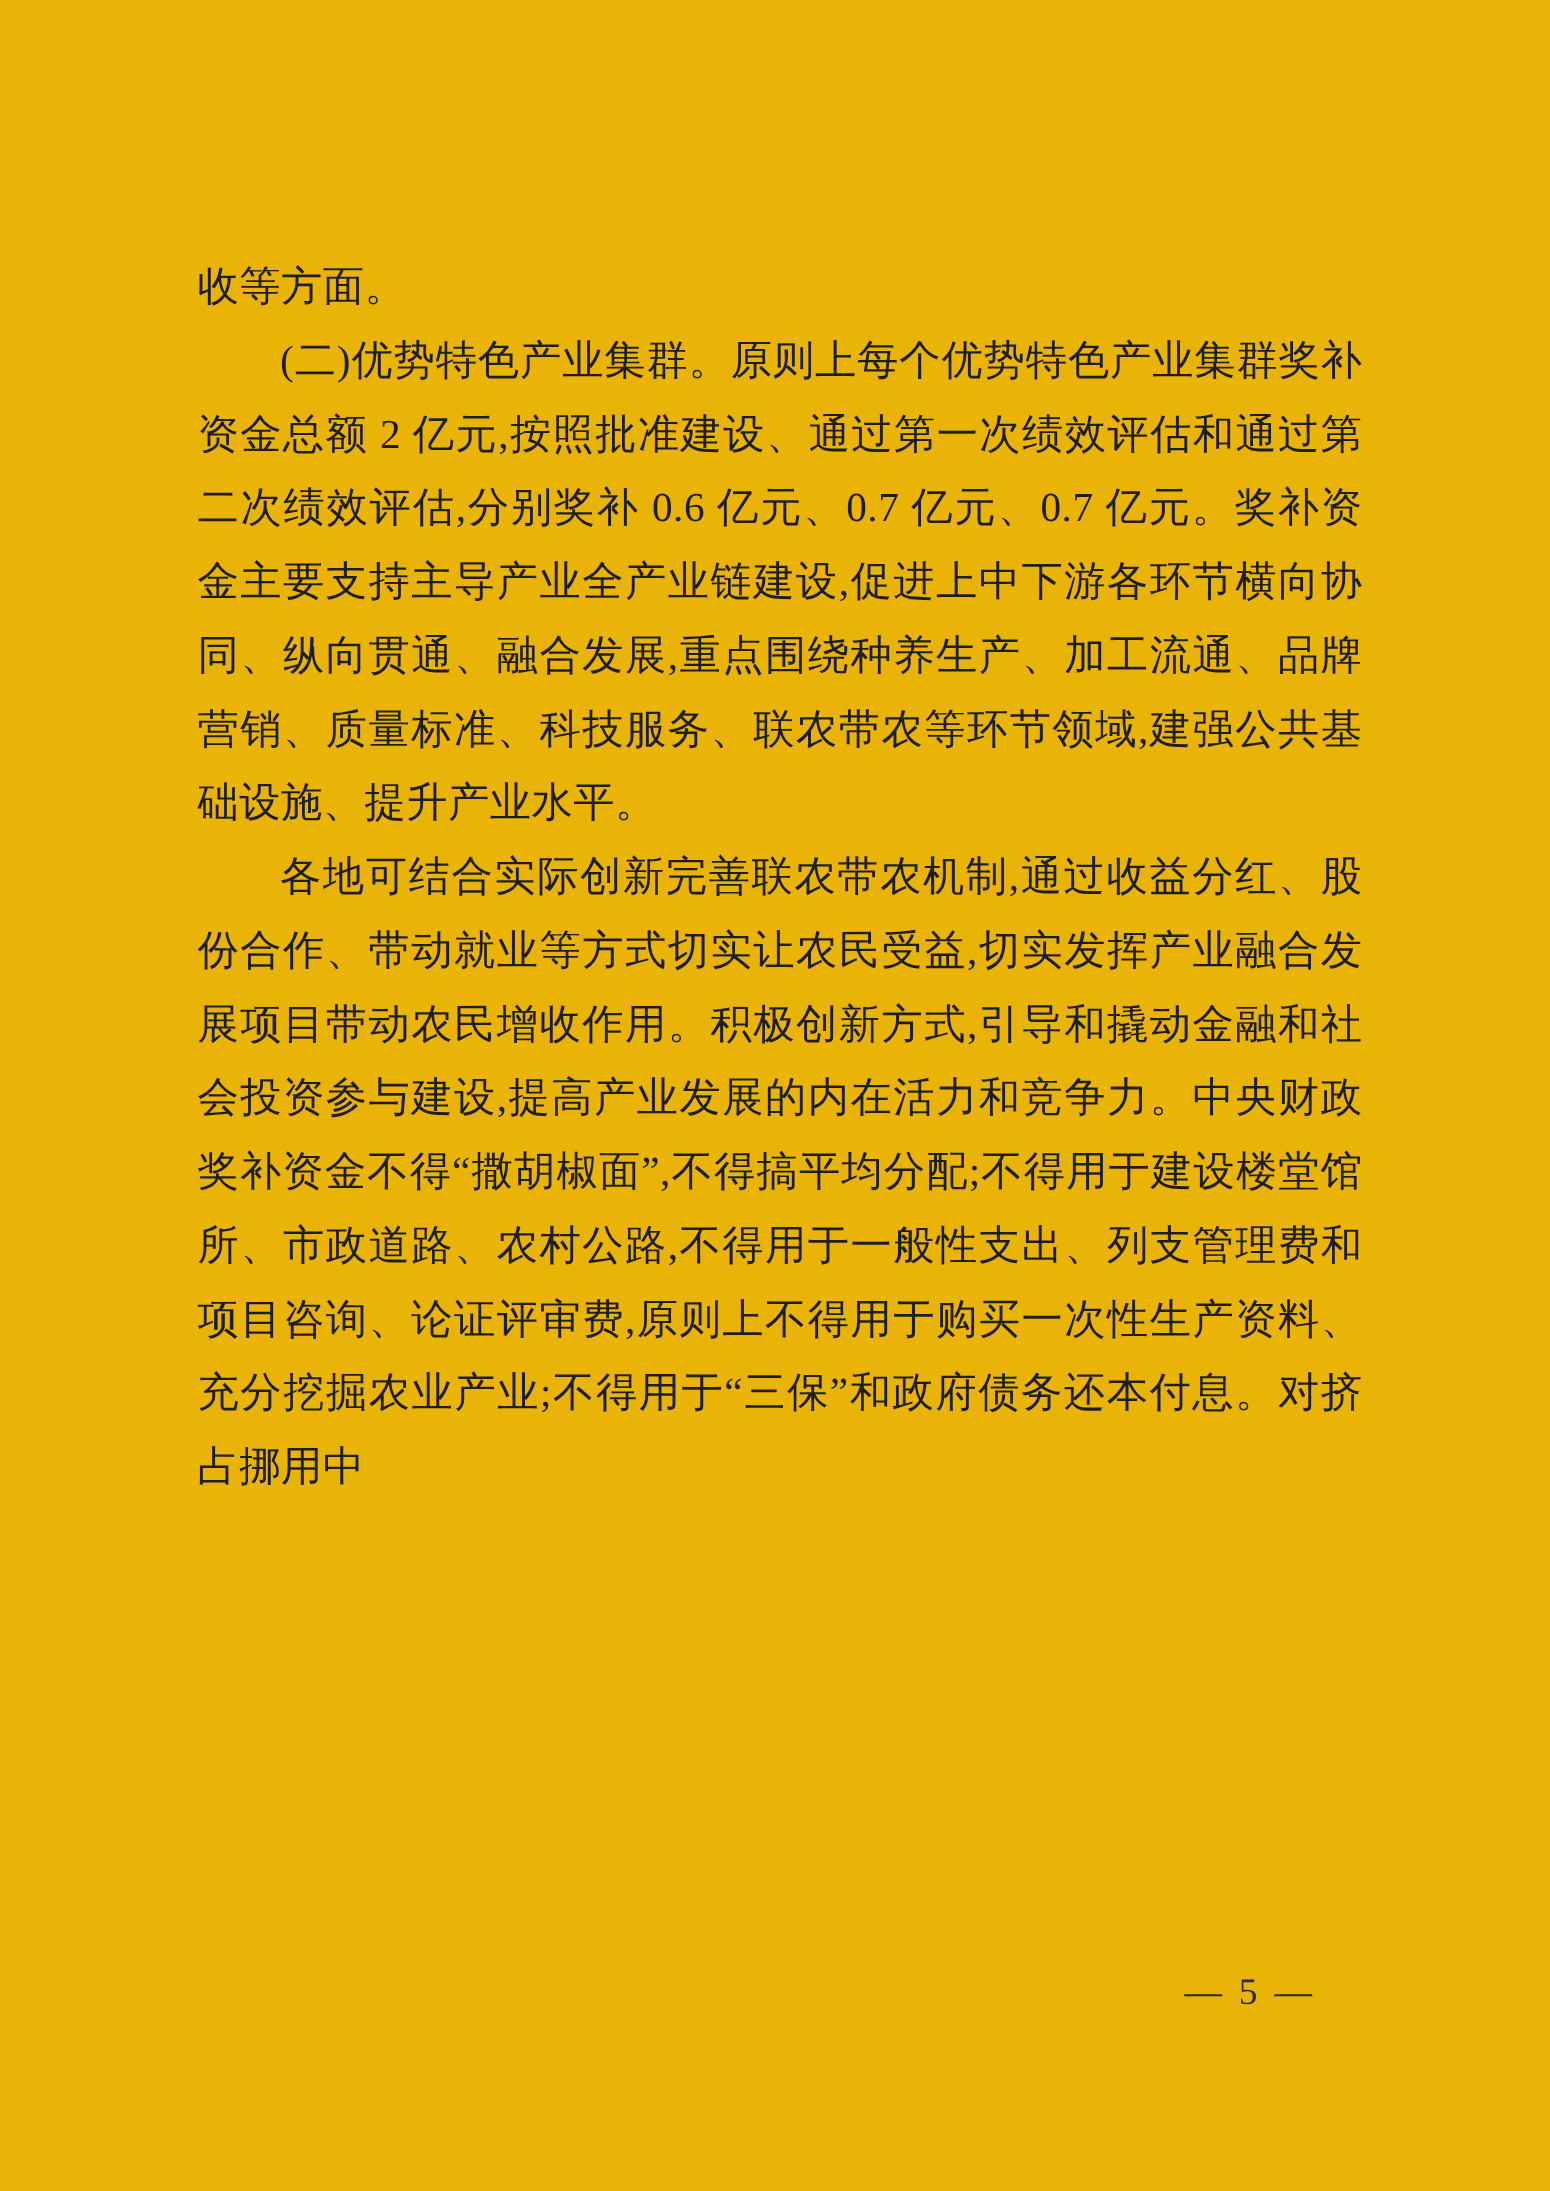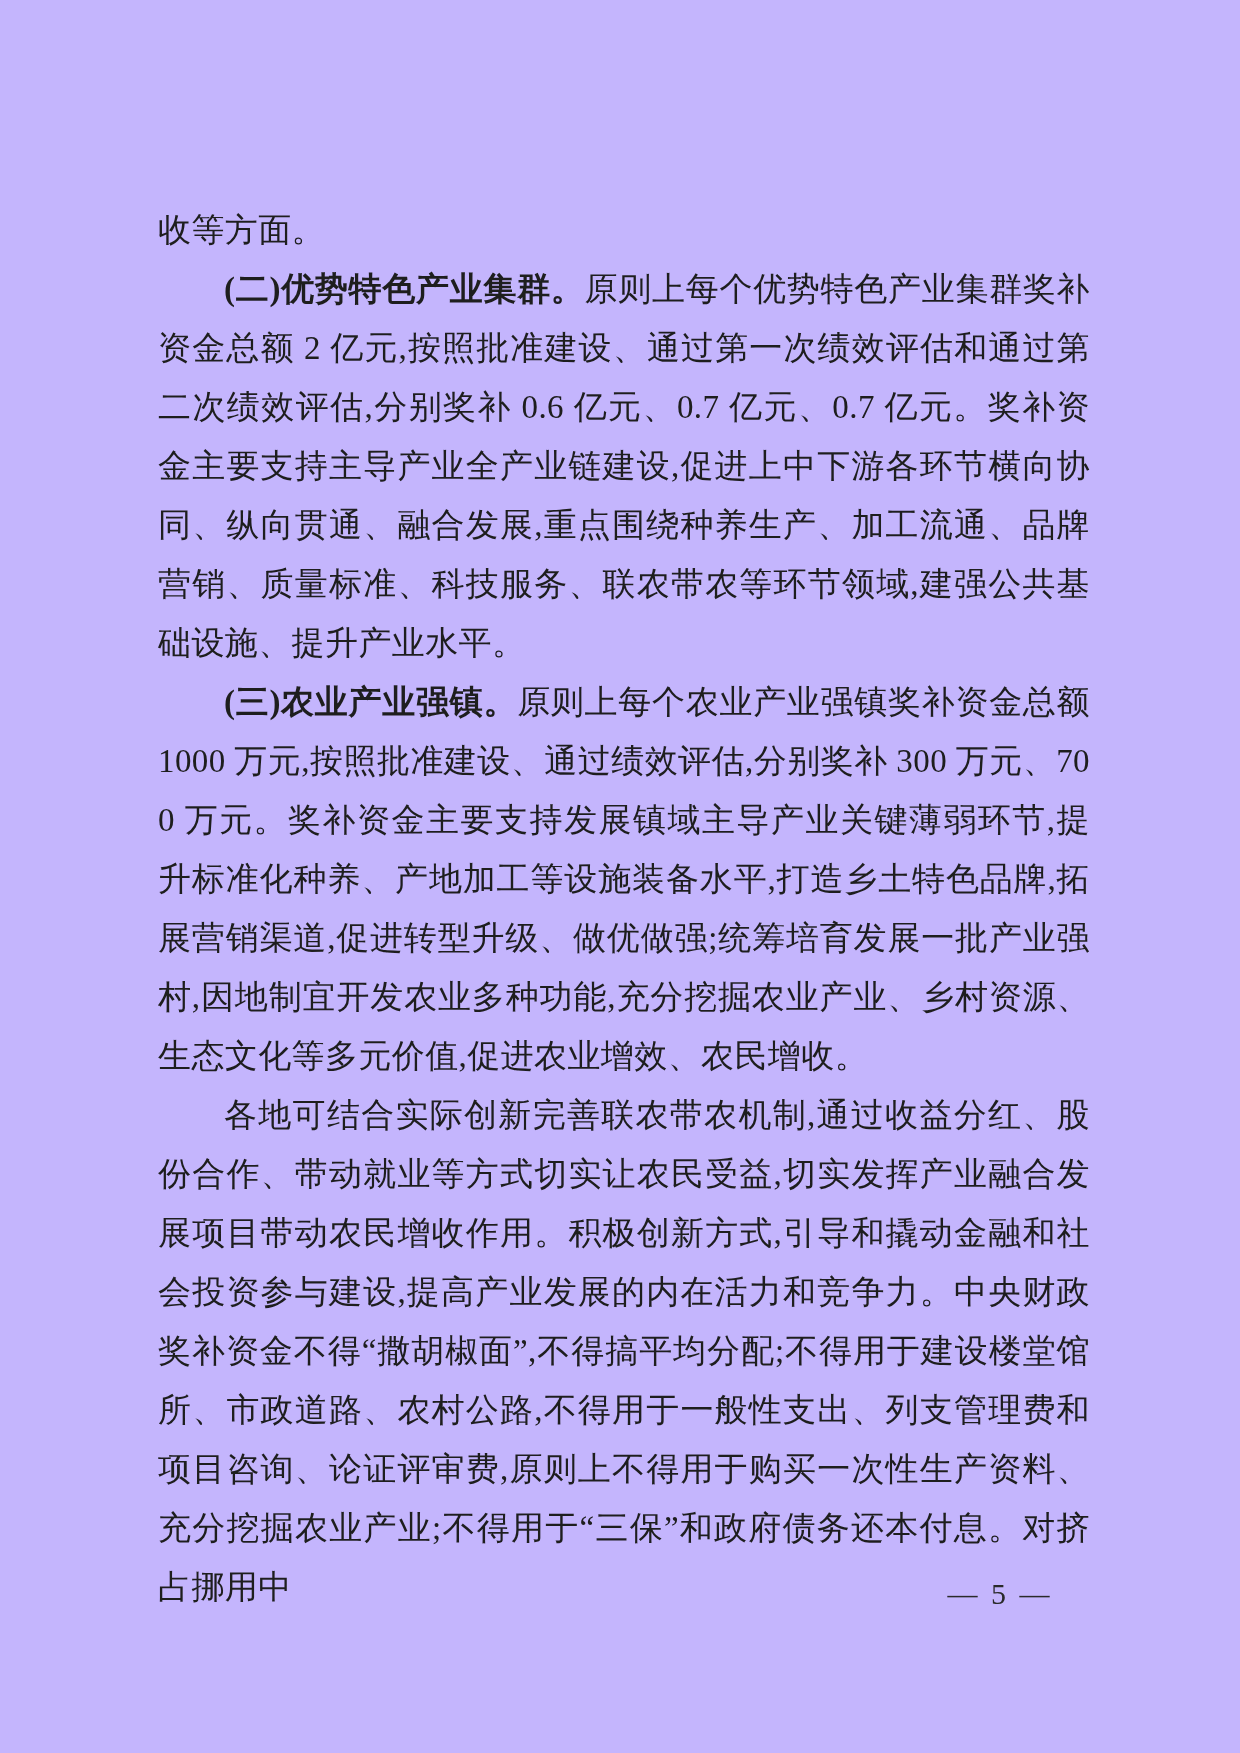--- a/index.html
+++ b/index.html
@@ -8,21 +8,21 @@
   }
   body {
     width: 1240px;
     height: 1753px;
     background: #f5f5f3;
   }
   .page {
     position: relative;
     width: 1240px;
     height: 1753px;
-    background: #c4b5fd;
+    background: #eab308;
     color: #1e1e1e;
     font-family: "Liberation Serif", "DejaVu Serif", serif;
     overflow: hidden;
   }
   .text-block {
     position: absolute;
     left: 158px;
     top: 201px;
     width: 932px;
   }
@@ -33,21 +33,21 @@
     text-align: justify;
     text-justify: inter-character;
     text-indent: 2em;
     letter-spacing: 0.4px;
     word-break: break-all;
   }
   .para.no-indent {
     text-indent: 0;
   }
   .heading {
-    font-weight: 700;
+    font-weight: 400;
   }
   .page-number {
     position: absolute;
     top: 1576px;
     left: 935px;
     width: 130px;
     font-size: 30px;
     line-height: 36px;
     text-align: center;
     letter-spacing: 3px;
@@ -59,21 +59,20 @@
 <body>
 
 <div class="page">
 
   <main class="text-block">
 
     <p class="para no-indent">收等方面。</p>
 
     <p class="para"><strong class="heading">(二)优势特色产业集群。</strong><span>原则上每个优势特色产业集群奖补资金总额 2 亿元,按照批准建设、通过第一次绩效评估和通过第二次绩效评估,分别奖补 0.6 亿元、0.7 亿元、0.7 亿元。奖补资金主要支持主导产业全产业链建设,促进上中下游各环节横向协同、纵向贯通、融合发展,重点围绕种养生产、加工流通、品牌营销、质量标准、科技服务、联农带农等环节领域,建强公共基础设施、提升产业水平。</span></p>
 
-    <p class="para"><strong class="heading">(三)农业产业强镇。</strong><span>原则上每个农业产业强镇奖补资金总额 1000 万元,按照批准建设、通过绩效评估,分别奖补 300 万元、700 万元。奖补资金主要支持发展镇域主导产业关键薄弱环节,提升标准化种养、产地加工等设施装备水平,打造乡土特色品牌,拓展营销渠道,促进转型升级、做优做强;统筹培育发展一批产业强村,因地制宜开发农业多种功能,充分挖掘农业产业、乡村资源、生态文化等多元价值,促进农业增效、农民增收。</span></p>
 
     <p class="para">各地可结合实际创新完善联农带农机制,通过收益分红、股份合作、带动就业等方式切实让农民受益,切实发挥产业融合发展项目带动农民增收作用。积极创新方式,引导和撬动金融和社会投资参与建设,提高产业发展的内在活力和竞争力。中央财政奖补资金不得“撒胡椒面”,不得搞平均分配;不得用于建设楼堂馆所、市政道路、农村公路,不得用于一般性支出、列支管理费和项目咨询、论证评审费,原则上不得用于购买一次性生产资料、充分挖掘农业产业;不得用于“三保”和政府债务还本付息。对挤占挪用中</p>
 
   </main>
 
   <footer class="page-number">— 5 —</footer>
 
 </div>
 
 </body></html>

